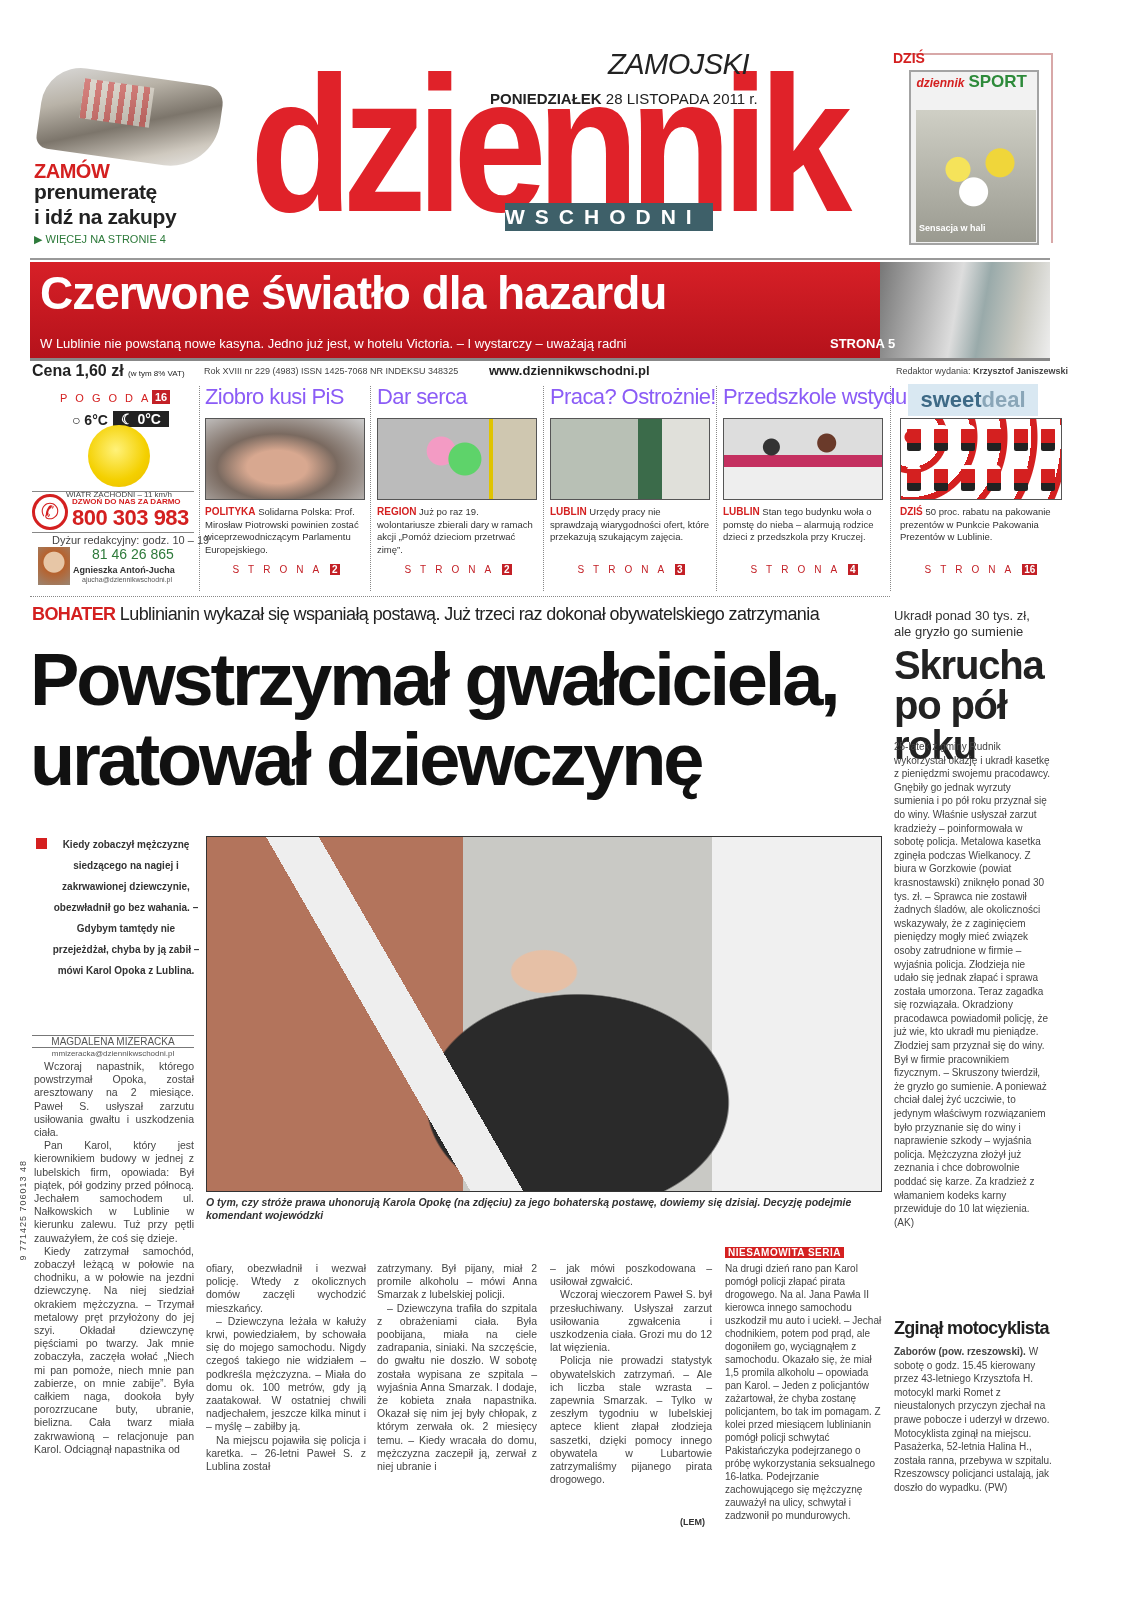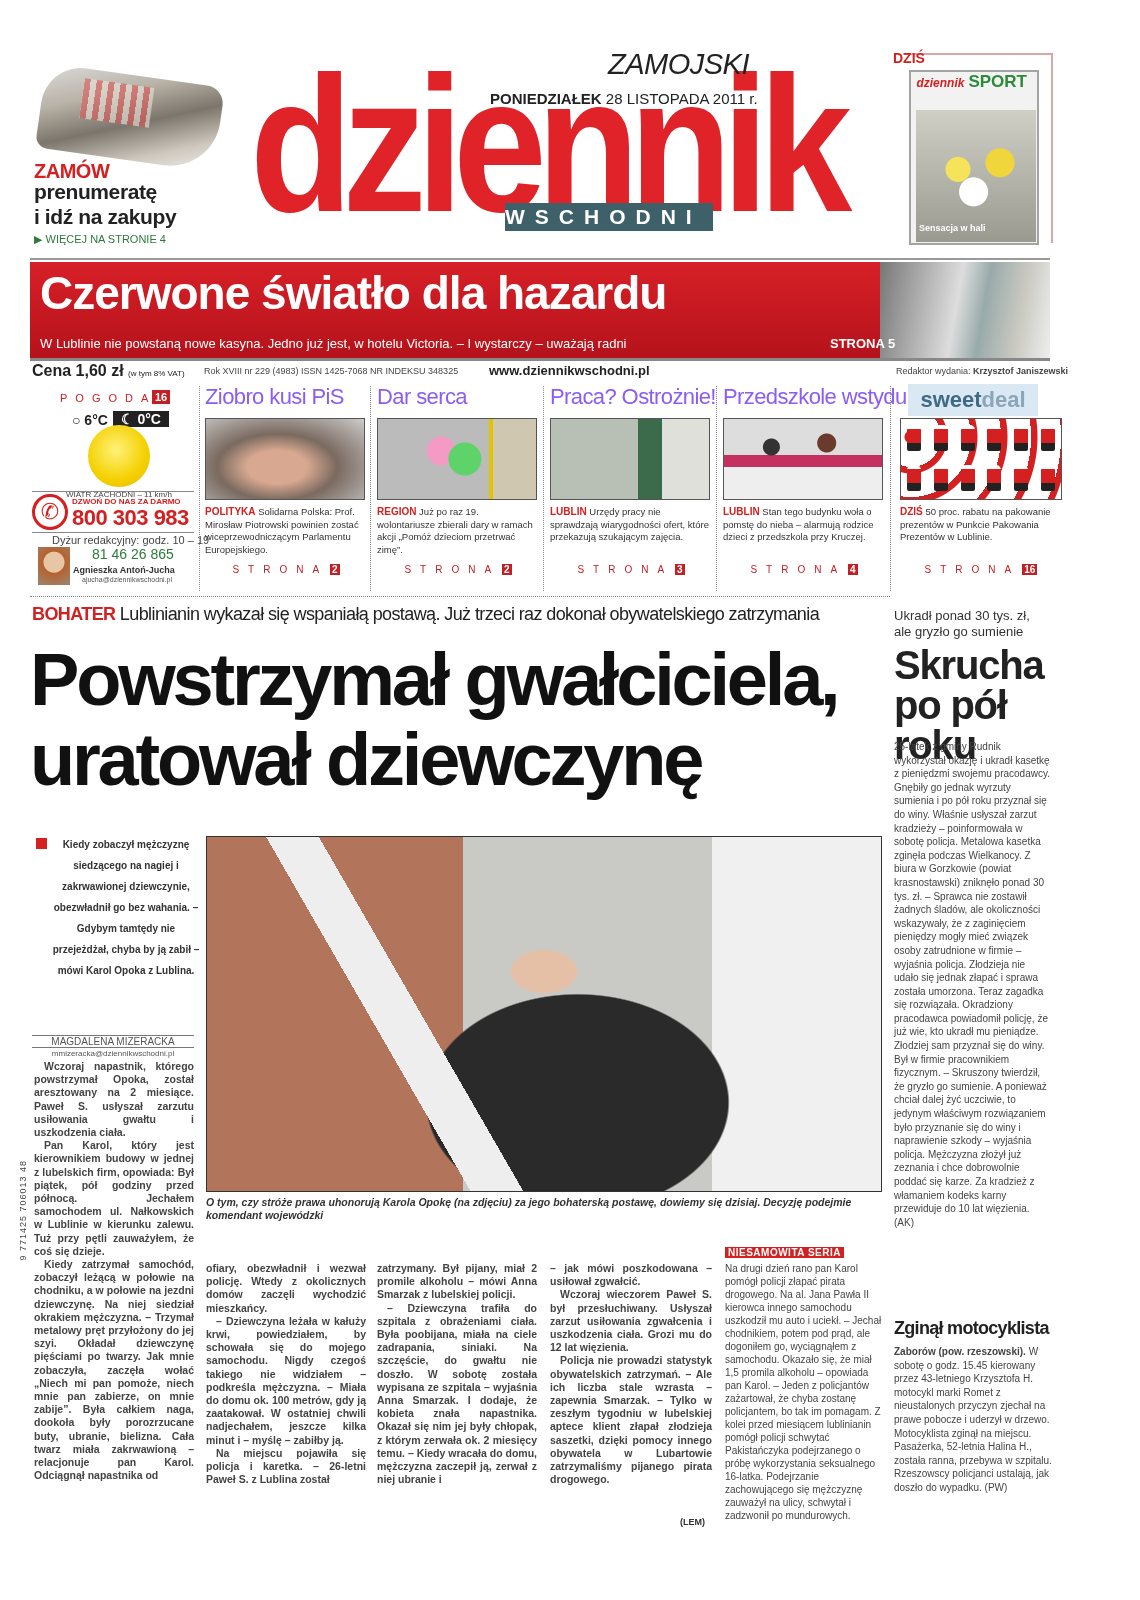--- a/index.html
+++ b/index.html
@@ -92,21 +92,21 @@
   
   .dotted-h { left: 30px; top: 596px; width: 860px; border-top: 1px dotted #888; }
   .kicker { left: 32px; top: 604px; font-size: 18px; color: #222; letter-spacing: -0.6px; white-space: nowrap; }
   .kicker b { color: #d42020; }
   .headline { left: 30px; top: 640px; font-size: 74px; font-weight: bold; color: #111; line-height: 80px; letter-spacing: -3.2px; }
   .lead-mark { left: 36px; top: 838px; width: 11px; height: 11px; background: #d42020; }
   .lead { left: 52px; top: 834px; width: 148px; font-size: 10px; font-weight: bold; color: #333; line-height: 21px; text-align: center; }
   .author { left: 32px; top: 1035px; width: 162px; text-align: center; font-size: 10px; color: #555; border-top: 1px solid #777; border-bottom: 1px solid #777; }
   .author-mail { left: 32px; top: 1049px; width: 162px; text-align: center; font-size: 8px; color: #555; }
   .body-col { font-size: 10.5px; color: #444; line-height: 13.2px; text-align: justify; }
-  .body-col p { text-indent: 10px; font-weight: bold; }
+  .body-col p { text-indent: 10px; }
   .barcode { left: 18px; top: 1160px; font-size: 9px; color: #444; writing-mode: vertical-rl; transform: rotate(180deg); letter-spacing: 1px; }
 
   .main-photo { left: 206px; top: 836px; width: 676px; height: 356px; border: 1px solid #333;
     background:
       linear-gradient(60deg, transparent 0 30%, #eee 30% 36%, transparent 36%),
       radial-gradient(ellipse at 50% 38%, #e6c0a6 0 32px, transparent 34px),
       radial-gradient(ellipse at 55% 75%, #2a2a2a 0 150px, transparent 152px),
       linear-gradient(90deg, #b3745c 0 38%, #c9c9c5 38% 75%, #f0f0f0 75%); }
   .caption { left: 206px; top: 1196px; width: 680px; font-size: 10.5px; font-style: italic; font-weight: bold; color: #333; line-height: 13px; }
 

